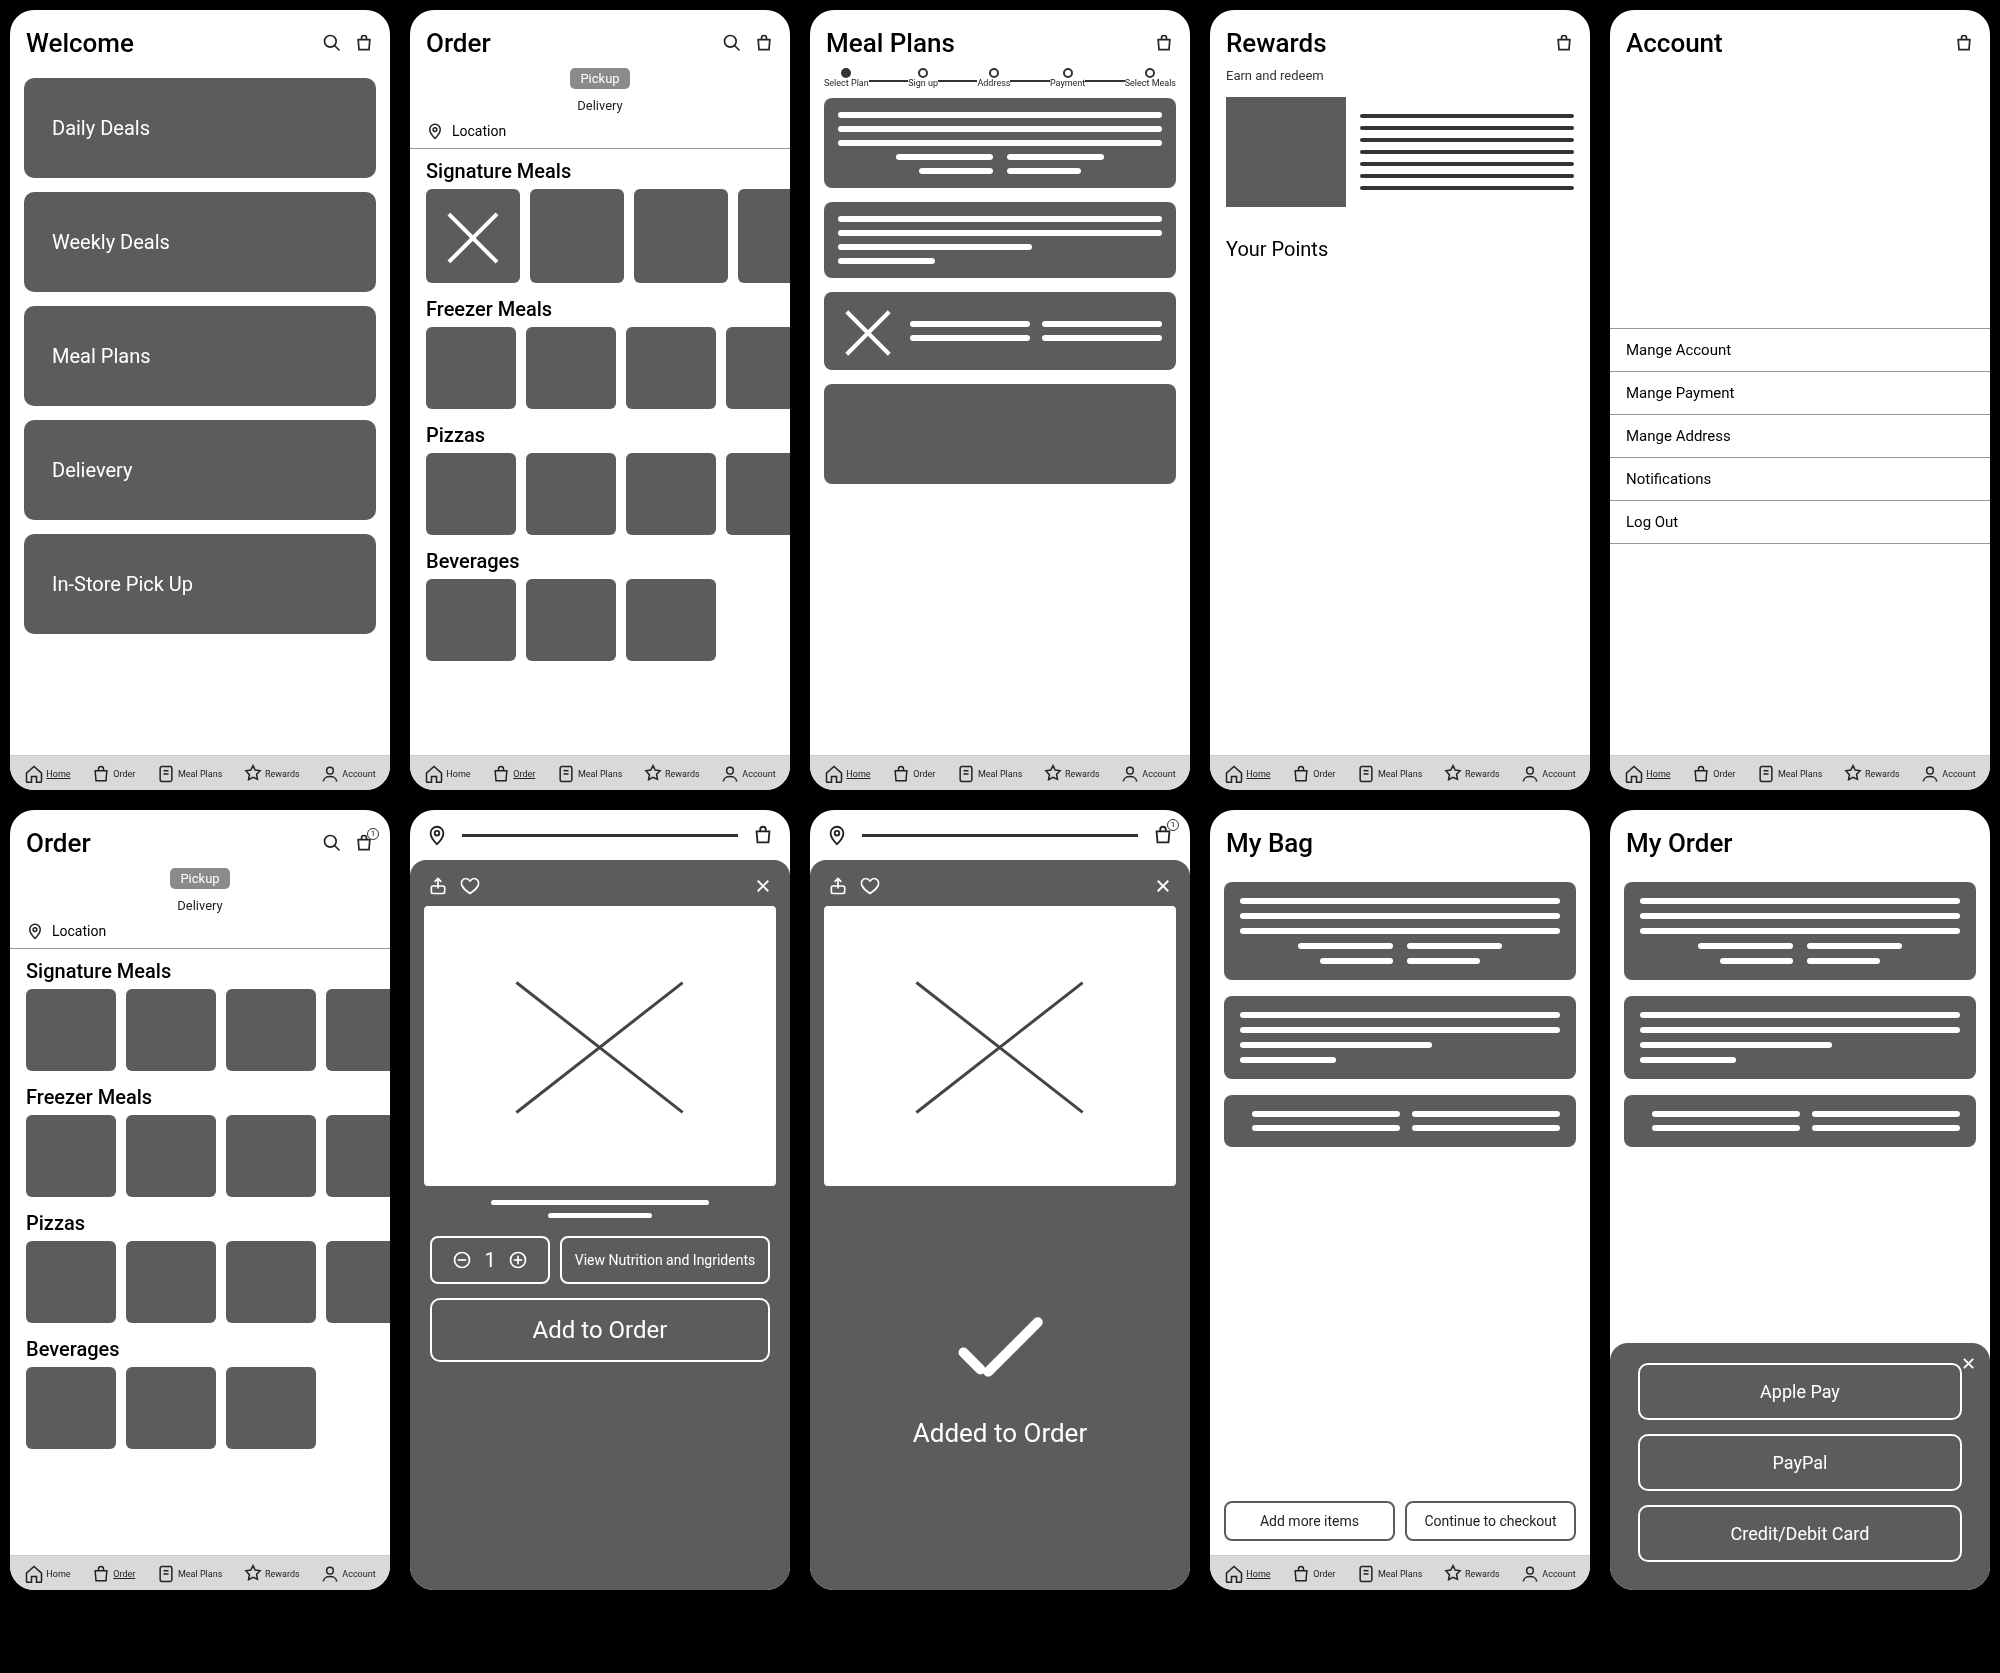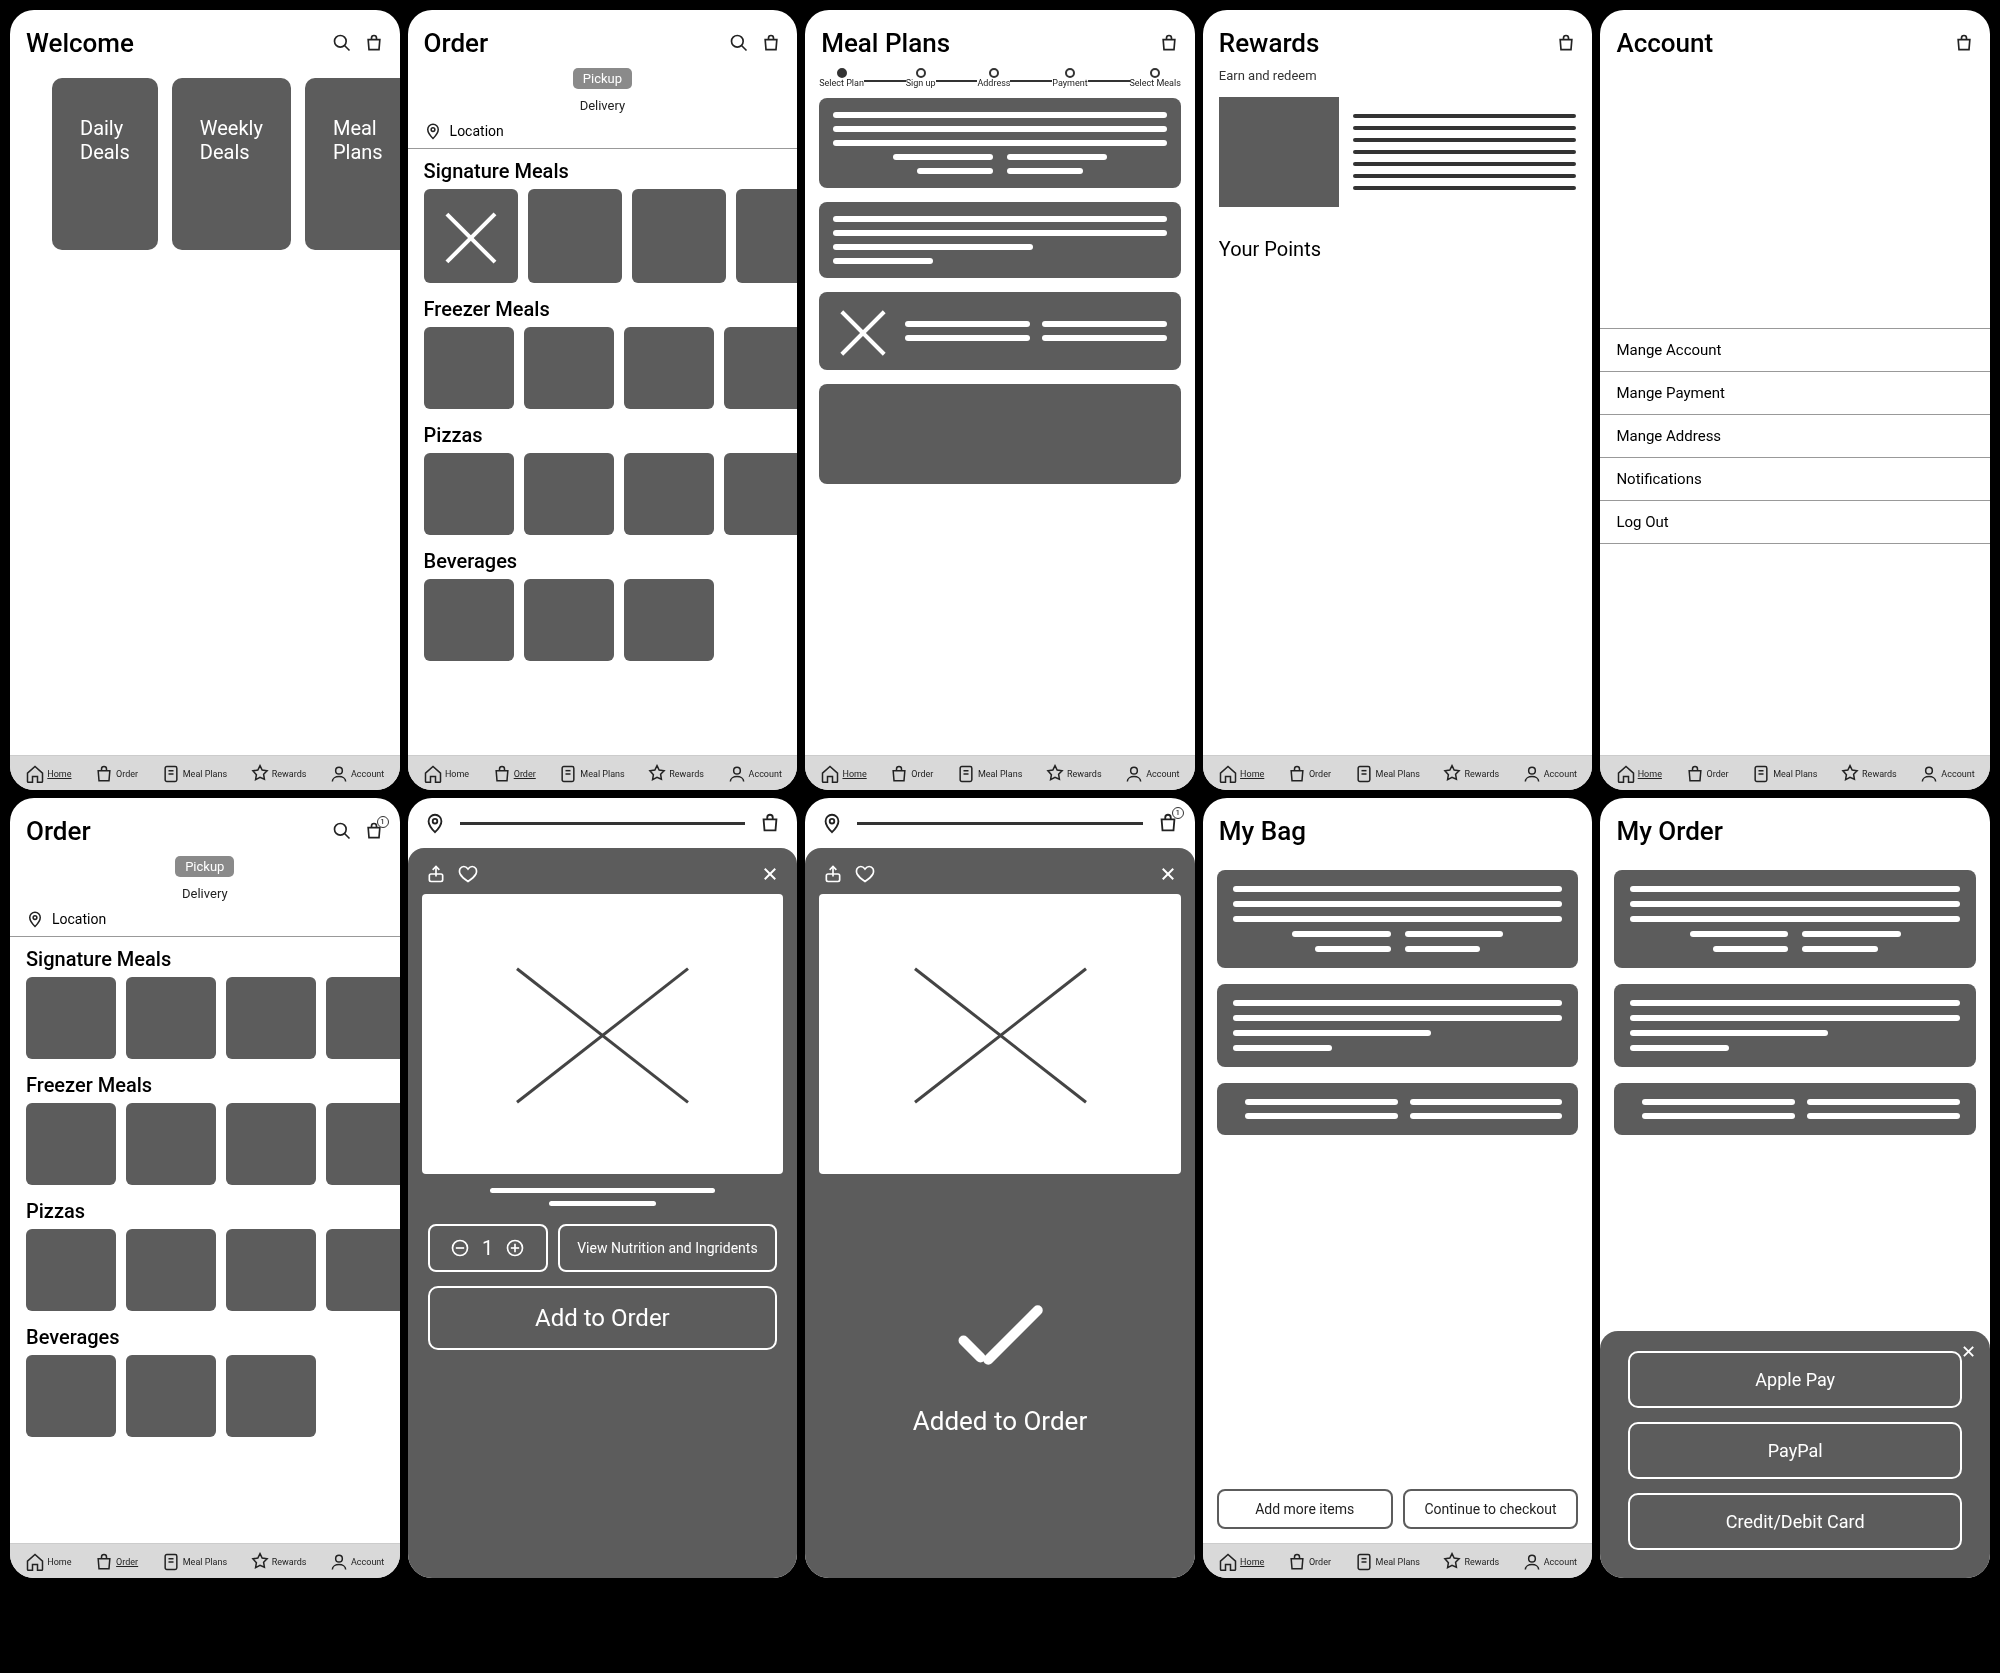--- a/index.html
+++ b/index.html
@@ -1,31 +1,31 @@
 <!DOCTYPE html>
 <html><head>
 <meta charset="utf-8">
 <style>
 * { box-sizing: border-box; margin: 0; padding: 0; }
 body { background: #000; font-family: -apple-system, BlinkMacSystemFont, "Segoe UI", Roboto, Helvetica, Arial, sans-serif; padding: 10px; }
-.grid { display: grid; grid-template-columns: repeat(5, 1fr); gap: 8px; }
+.grid { display: grid; grid-template-columns: repeat(5, 1fr); gap: 20px; }
 .phone { background: #fff; border-radius: 24px; height: 780px; display: flex; flex-direction: column; overflow: hidden; position: relative; }
 .header { display: flex; align-items: center; justify-content: space-between; padding: 18px 16px 10px 16px; }
 .header .title { font-size: 26px; font-weight: 500; }
 .header .icons { display: flex; gap: 12px; align-items: center; }
 .content { flex: 1; overflow: hidden; display: flex; flex-direction: column; }
 
 
 .nav { background: #d9d9d9; display: flex; justify-content: space-around; padding: 8px 4px 6px 4px; border-top: 1px solid #ccc; }
 .nav-item { display: flex; flex-direction: row; align-items: center; gap: 2px; font-size: 9px; color: #222; }
 .nav-item.active .nav-label { text-decoration: underline; }
 .nav-icon { width: 20px; height: 20px; }
 
 
-.tiles { padding: 10px 14px; display: flex; flex-direction: row; gap: 14px; margin-left: 28px; }
+.tiles { padding: 10px 14px; display: flex; flex-direction: column; gap: 14px; }
 .tile { background: #5c5c5c; color: #fff; border-radius: 10px; padding: 38px 28px; font-size: 20px; font-weight: 400; }
 
 
 .toggle-row { display: flex; gap: 6px; align-items: center; padding: 0 16px 6px 16px; flex-direction: column; }
 .pill { background: #8a8a8a; color: #fff; border-radius: 5px; padding: 3px 10px; font-size: 13px; }
 .pill-plain { font-size: 13px; color: #222; padding: 3px 6px; }
 .loc-row { display: flex; align-items: center; gap: 8px; padding: 0 16px 8px 16px; font-size: 14px; }
 .divider { border-bottom: 1px solid #999; margin: 0 0 4px 0; }
 
 

